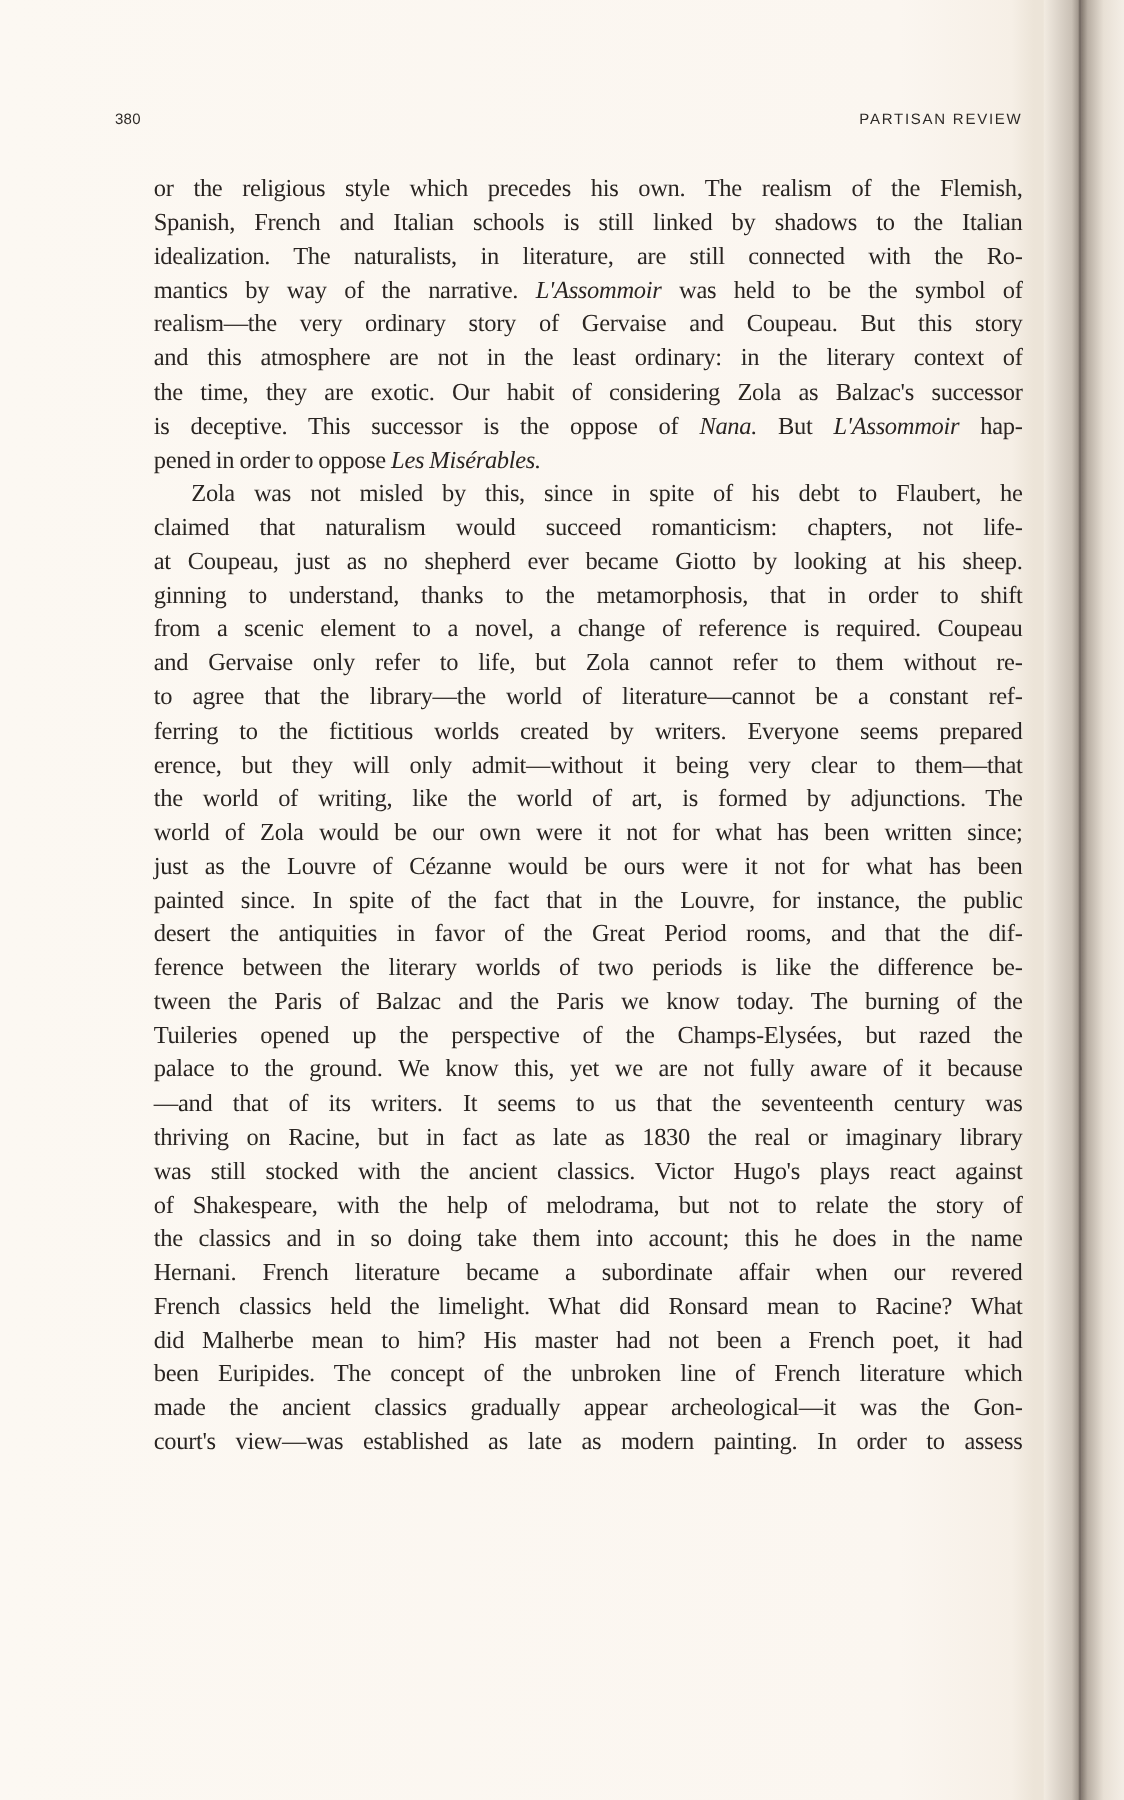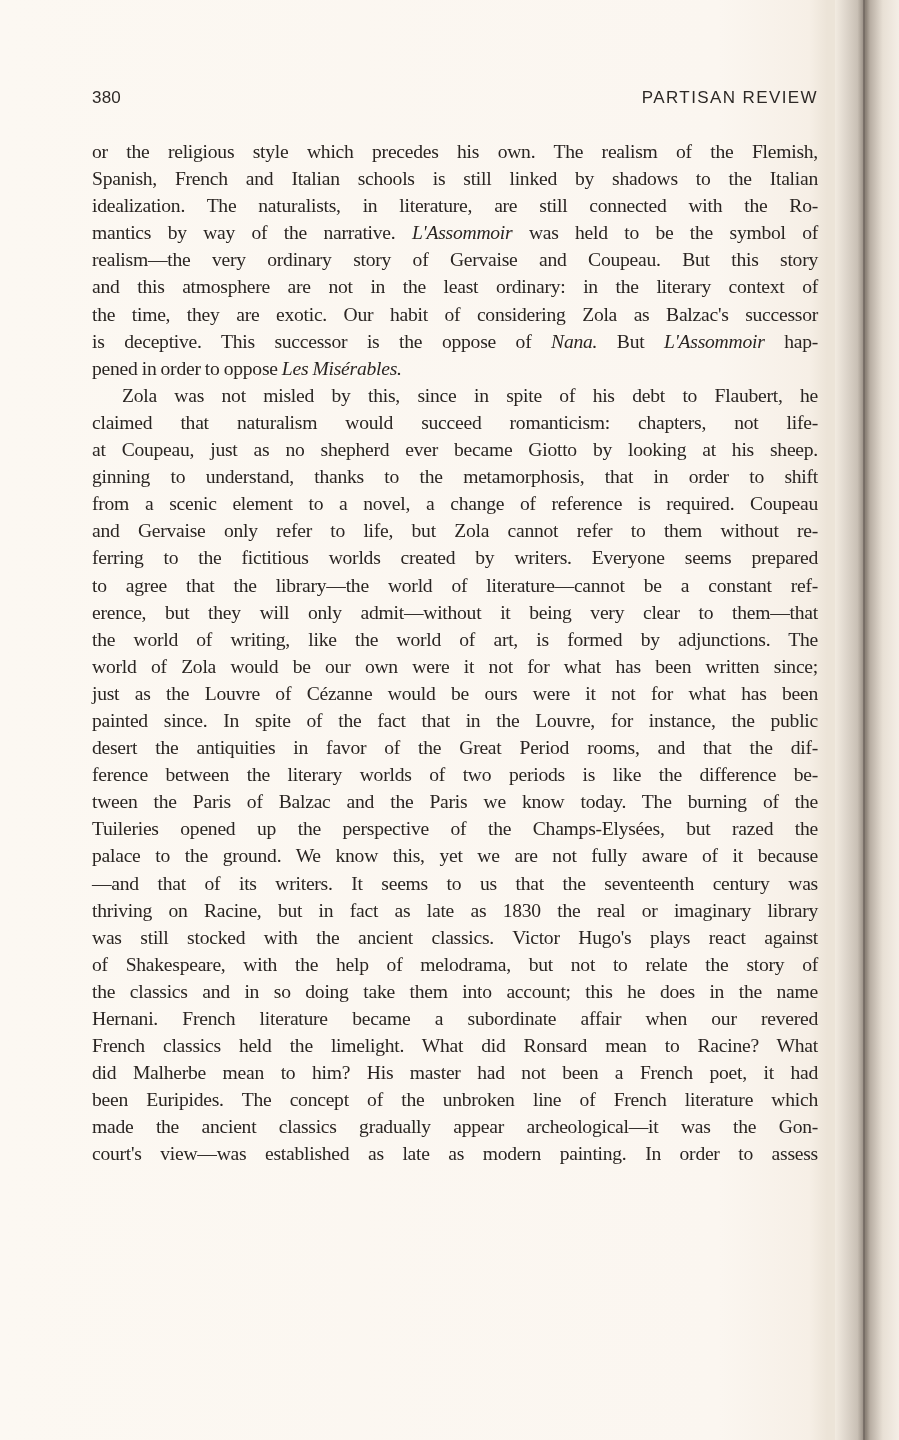--- a/index.html
+++ b/index.html
@@ -40,21 +40,21 @@
       background: #5e5650;
       opacity: 0.55;
     }
     .header {
       position: absolute;
       top: 88px;
       left: 92px;
       width: 726px;
       height: 26px;
       font-family: "Liberation Sans", "DejaVu Sans", sans-serif;
-      font-size: 17px;
+      font-size: 12px;
       color: #2d2926;
     }
     .page-number {
       position: absolute;
       left: 0;
       top: 0;
       letter-spacing: 0.2px;
     }
     .running-head {
       position: absolute;
@@ -71,20 +71,21 @@
       line-height: 27.1px;
     }
     .line {
       display: block;
       height: 27.1px;
       white-space: nowrap;
       text-align: justify;
       text-align-last: justify;
       letter-spacing: -0.25px;
       word-spacing: -0.5px;
+      margin-left: 31px;
     }
     .line.last {
       text-align-last: left;
     }
     .line.indent {
       text-indent: 30px;
     }
     .line em {
       font-style: italic;
     }
@@ -113,22 +114,22 @@
         <span class="line"><span>is deceptive. This successor is the oppose of </span><em>Nana.</em><span> But </span><em>L'Assommoir</em><span> hap-</span></span>
         <span class="line last"><span>pened in order to oppose </span><em>Les Misérables.</em></span>
       </div>
       <div>
         <span class="line indent"><span>Zola was not misled by this, since in spite of his debt to Flaubert, he</span></span>
         <span class="line"><span>claimed that naturalism would succeed romanticism: chapters, not life-</span></span>
         <span class="line"><span>at Coupeau, just as no shepherd ever became Giotto by looking at his sheep.</span></span>
         <span class="line"><span>ginning to understand, thanks to the metamorphosis, that in order to shift</span></span>
         <span class="line"><span>from a scenic element to a novel, a change of reference is required. Coupeau</span></span>
         <span class="line"><span>and Gervaise only refer to life, but Zola cannot refer to them without re-</span></span>
+        <span class="line"><span>to agree that the library—the world of literature—cannot be a constant ref-</span></span>
         <span class="line"><span>ferring to the fictitious worlds created by writers. Everyone seems prepared</span></span>
-        <span class="line"><span>to agree that the library—the world of literature—cannot be a constant ref-</span></span>
         <span class="line"><span>erence, but they will only admit—without it being very clear to them—that</span></span>
         <span class="line"><span>the world of writing, like the world of art, is formed by adjunctions. The</span></span>
         <span class="line"><span>world of Zola would be our own were it not for what has been written since;</span></span>
         <span class="line"><span>just as the Louvre of Cézanne would be ours were it not for what has been</span></span>
         <span class="line"><span>painted since. In spite of the fact that in the Louvre, for instance, the public</span></span>
         <span class="line"><span>desert the antiquities in favor of the Great Period rooms, and that the dif-</span></span>
         <span class="line"><span>ference between the literary worlds of two periods is like the difference be-</span></span>
         <span class="line"><span>tween the Paris of Balzac and the Paris we know today. The burning of the</span></span>
         <span class="line"><span>Tuileries opened up the perspective of the Champs-Elysées, but razed the</span></span>
         <span class="line"><span>palace to the ground. We know this, yet we are not fully aware of it because</span></span>

